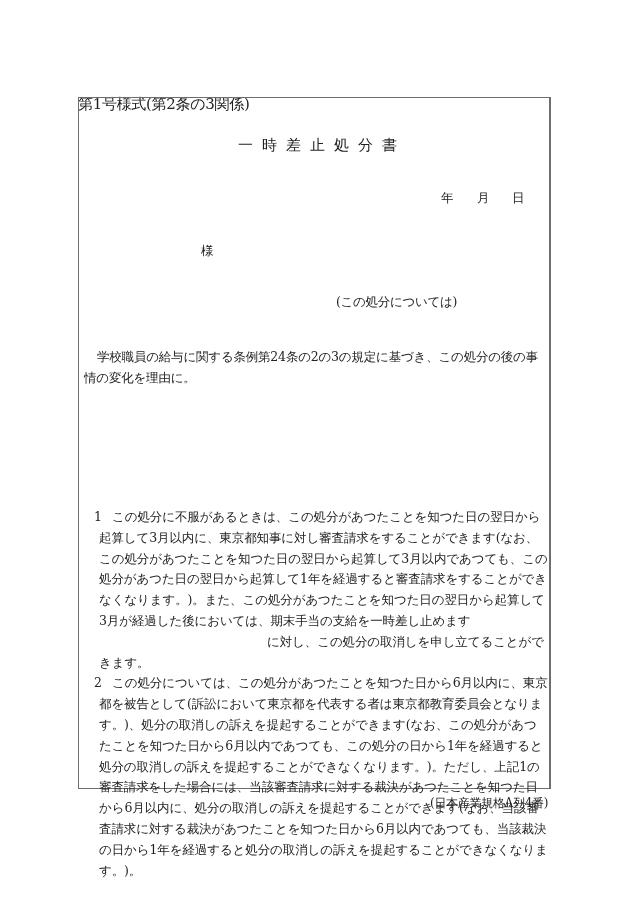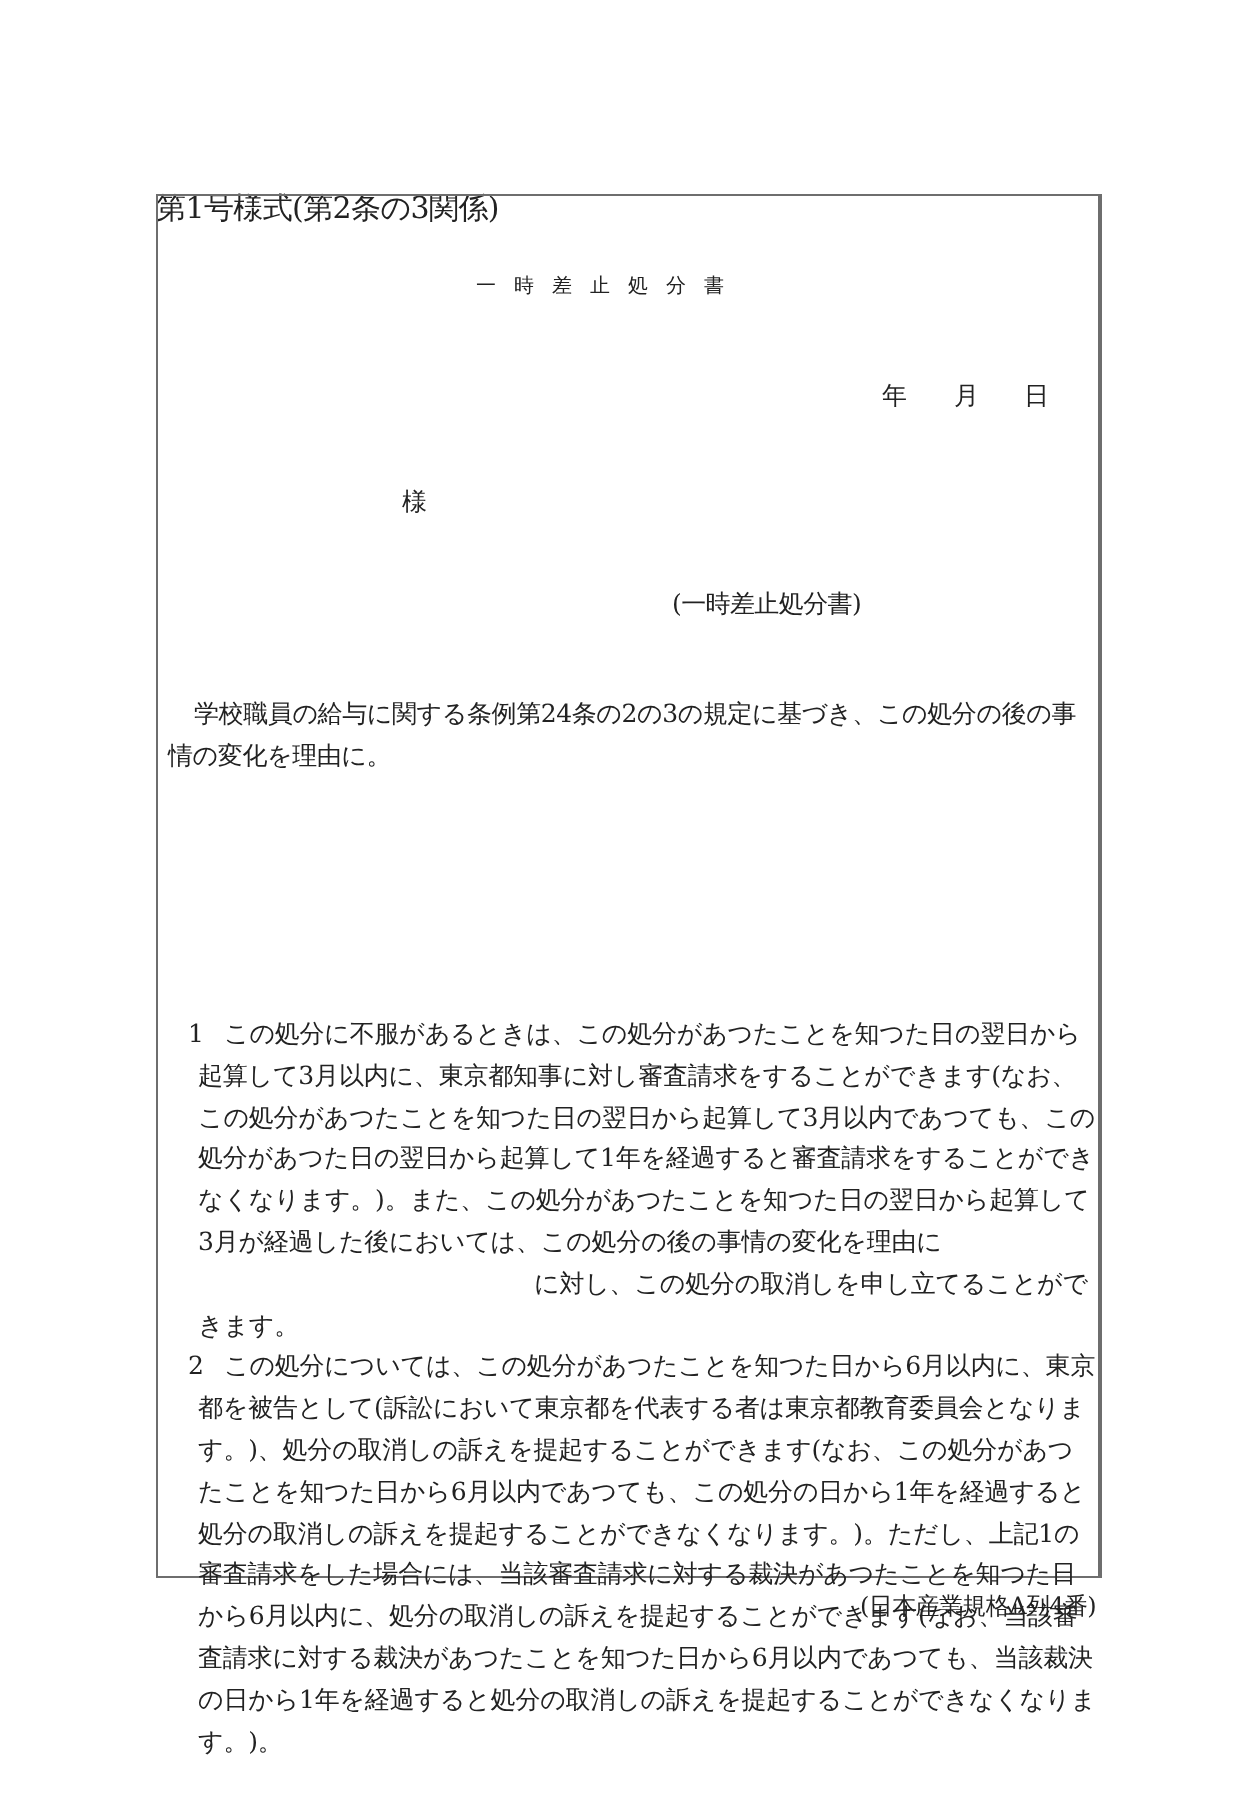--- a/index.html
+++ b/index.html
@@ -32,21 +32,21 @@
       height: 692px;
       border: 1px solid #6e6e6e;
       border-right: 2px solid #6e6e6e;
       border-bottom: 1px solid #6e6e6e;
       box-sizing: border-box;
     }
     .title {
       position: absolute;
       left: 238px;
       top: 136px;
-      font-size: 10px;
+      font-size: 15px;
       letter-spacing: 9px;
     }
     .date {
       position: absolute;
       top: 190px;
       font-size: 12.5px;
     }
     .date-y { left: 441px; }
     .date-m { left: 477px; }
     .date-d { left: 512px; }
@@ -115,26 +115,26 @@
 <div class="frame"></div>
 
 <div class="title">一時差止処分書</div>
 
 <span class="date date-y">年</span>
 <span class="date date-m">月</span>
 <span class="date date-d">日</span>
 
 <span class="sama">様</span>
 
-<span class="agency">(一時差止処分書)</span>
+<span class="agency">(この処分については)</span>
 
 <div class="body-text">学校職員の給与に関する条例第24条の2の3の規定に基づき、この処分の後の事情の変化を理由に。</div>
 
 <div class="notes">
   <p class="note">
-    <span class="note-num">1</span><span>この処分に不服があるときは、この処分があつたことを知つた日の翌日から起算して3月以内に、東京都知事に対し審査請求をすることができます(なお、この処分があつたことを知つた日の翌日から起算して3月以内であつても、この処分があつた日の翌日から起算して1年を経過すると審査請求をすることができなくなります。)。また、この処分があつたことを知つた日の翌日から起算して3月が経過した後においては、この処分の後の事情の変化を理由に</span><span class="blank"></span><span>に対し、この処分の取消しを申し立てることができます。</span>
+    <span class="note-num">1</span><span>この処分に不服があるときは、この処分があつたことを知つた日の翌日から起算して3月以内に、東京都知事に対し審査請求をすることができます(なお、この処分があつたことを知つた日の翌日から起算して3月以内であつても、この処分があつた日の翌日から起算して1年を経過すると審査請求をすることができなくなります。)。また、この処分があつたことを知つた日の翌日から起算して3月が経過した後においては、期末手当の支給を一時差し止めます</span><span class="blank"></span><span>に対し、この処分の取消しを申し立てることができます。</span>
   </p>
   <p class="note">
     <span class="note-num">2</span><span>この処分については、この処分があつたことを知つた日から6月以内に、東京都を被告として(訴訟において東京都を代表する者は東京都教育委員会となります。)、処分の取消しの訴えを提起することができます(なお、この処分があつたことを知つた日から6月以内であつても、この処分の日から1年を経過すると処分の取消しの訴えを提起することができなくなります。)。ただし、上記1の審査請求をした場合には、当該審査請求に対する裁決があつたことを知つた日から6月以内に、処分の取消しの訴えを提起することができます(なお、当該審査請求に対する裁決があつたことを知つた日から6月以内であつても、当該裁決の日から1年を経過すると処分の取消しの訴えを提起することができなくなります。)。</span>
   </p>
 </div>
 
 <div class="jis">(日本産業規格A列4番)</div>
 
 </body></html>

